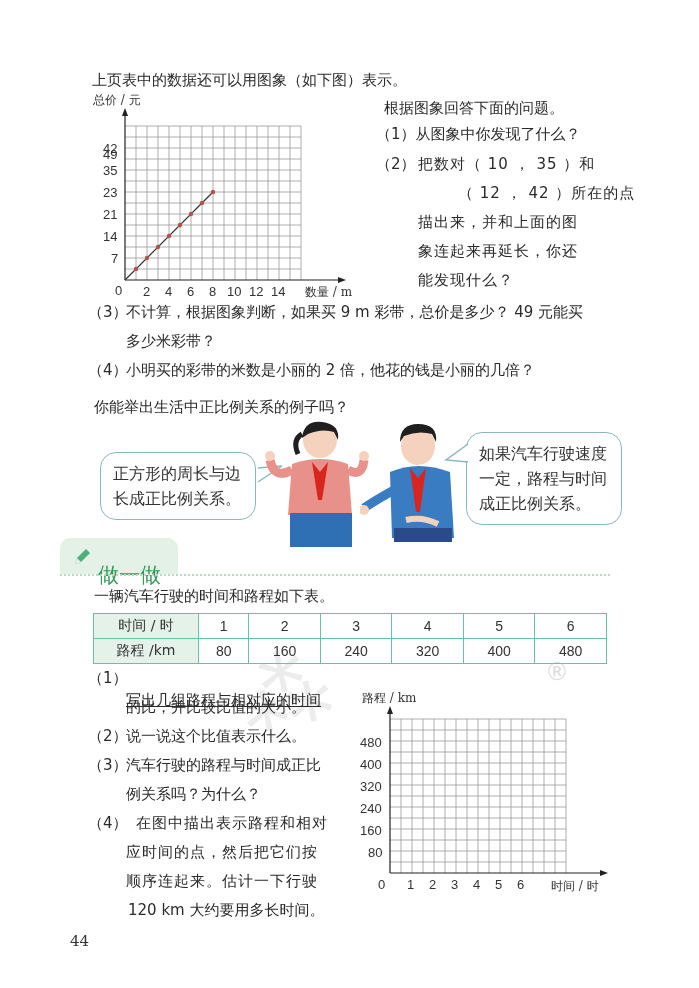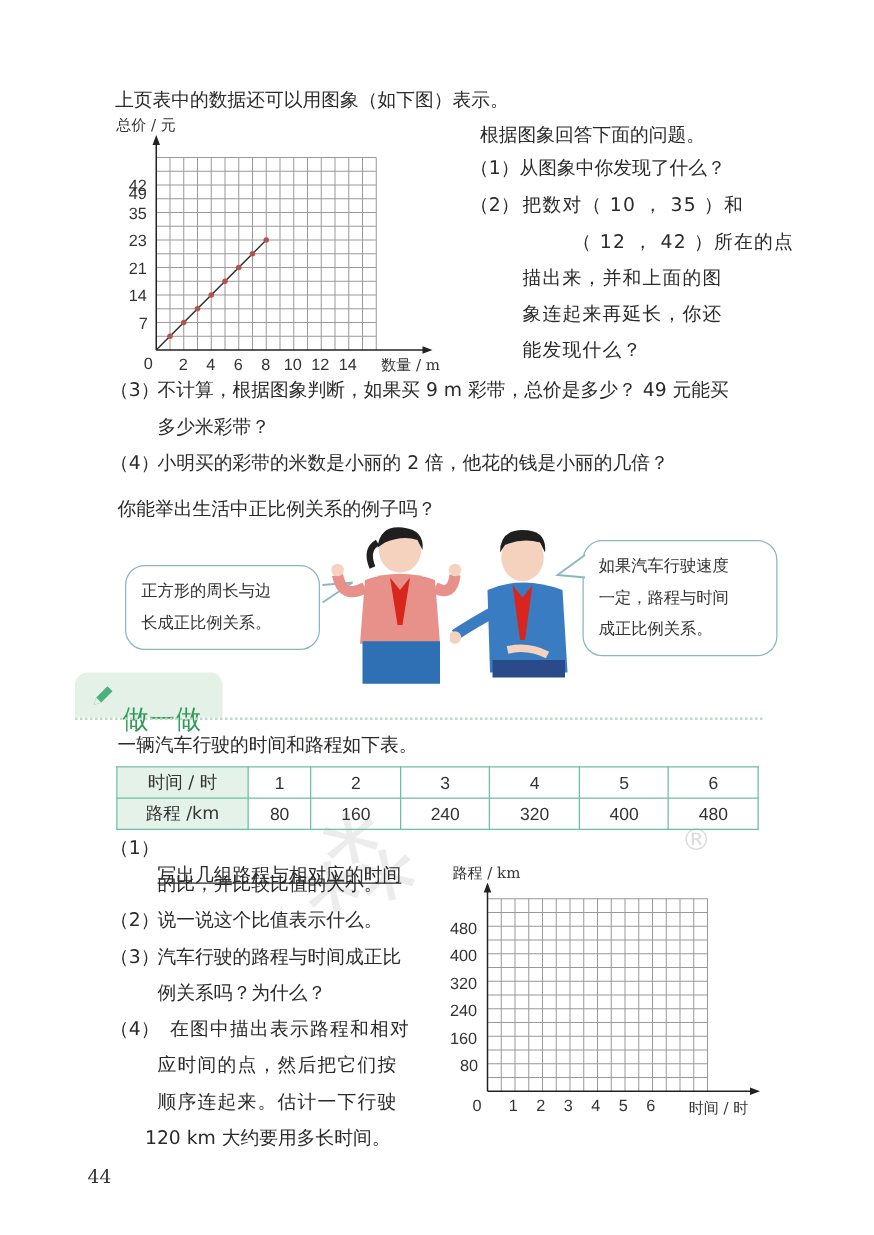--- a/index.html
+++ b/index.html
@@ -3,21 +3,21 @@
 <meta charset="utf-8">
 <style>
   html, body { margin:0; padding:0; }
   body { width:699px; height:988px; background:#ffffff; position:relative; overflow:hidden;
          font-family:"DejaVu Sans", "Liberation Sans", sans-serif; color:#2a2a2a; }
   .abs { position:absolute; }
   .txt { font-size:15px; line-height:20px; white-space:nowrap; }
   .axis-label { font-size:12px; color:#333; font-family:"DejaVu Serif","Liberation Serif", serif; }
   .tick { font-size:13px; color:#333; font-family:"Liberation Sans","DejaVu Sans", sans-serif; }
   .bubble { border:1.5px solid #8ab8bf; border-radius:16px; background:#fff; padding:8px 12px;
-            font-size:13px; line-height:25px; color:#333; font-family:"DejaVu Serif","Liberation Serif", serif; }
+            font-size:16px; line-height:25px; color:#333; font-family:"DejaVu Serif","Liberation Serif", serif; }
   table.data { border-collapse:collapse; font-size:14px; }
   table.data td { border:1.5px solid #6cbfa4; text-align:center; height:22px; color:#333;
                   font-family:"Liberation Sans","DejaVu Sans", sans-serif; }
   table.data td.hd { background:#e4f2ea; font-family:"DejaVu Sans","Liberation Sans", sans-serif; }
   .tab { background:#e3f1e6; border-radius:10px 10px 0 0; color:#2f9a57; font-size:21px; }
   .dotline { border-top:2px dotted #bcd9c6; }
   .watermark { color:rgba(200,200,200,0.35); font-size:90px; transform:rotate(-12deg);
                font-family:"DejaVu Serif", serif; }
 </style>
 </head>
@@ -196,21 +196,21 @@
 <div class="abs txt" style="left:126px;top:697px;">的比，并比较比值的大小。</div>
 <div class="abs txt" style="left:88px;top:726px;">（2）</div>
 <div class="abs txt" style="left:126px;top:726px;">说一说这个比值表示什么。</div>
 <div class="abs txt" style="left:88px;top:755px;">（3）</div>
 <div class="abs txt" style="left:126px;top:755px;">汽车行驶的路程与时间成正比</div>
 <div class="abs txt" style="left:126px;top:784px;">例关系吗？为什么？</div>
 <div class="abs txt" style="left:88px;top:813px;">（4）</div>
 <div class="abs txt" style="left:136px;top:813px;letter-spacing:1px;">在图中描出表示路程和相对</div>
 <div class="abs txt" style="left:126px;top:842px;letter-spacing:1px;">应时间的点，然后把它们按</div>
 <div class="abs txt" style="left:126px;top:871px;letter-spacing:1px;">顺序连起来。估计一下行驶</div>
-<div class="abs txt" style="left:116px;top:900px;">120 km 大约要用多长时间。</div>
+<div class="abs txt" style="left:128px;top:900px;">120 km 大约要用多长时间。</div>
 
 <div class="abs axis-label" style="left:362px;top:690px;">路程 / km</div>
 <svg class="abs" style="left:370px;top:706px;" width="240" height="172">
 
   <g stroke="#999" stroke-width="0.8">
     <line x1="31" y1="13" x2="31" y2="167"></line>
       <line x1="42" y1="13" x2="42" y2="167"></line>
     <line x1="53" y1="13" x2="53" y2="167"></line>
       <line x1="64" y1="13" x2="64" y2="167"></line>
     <line x1="75" y1="13" x2="75" y2="167"></line>

